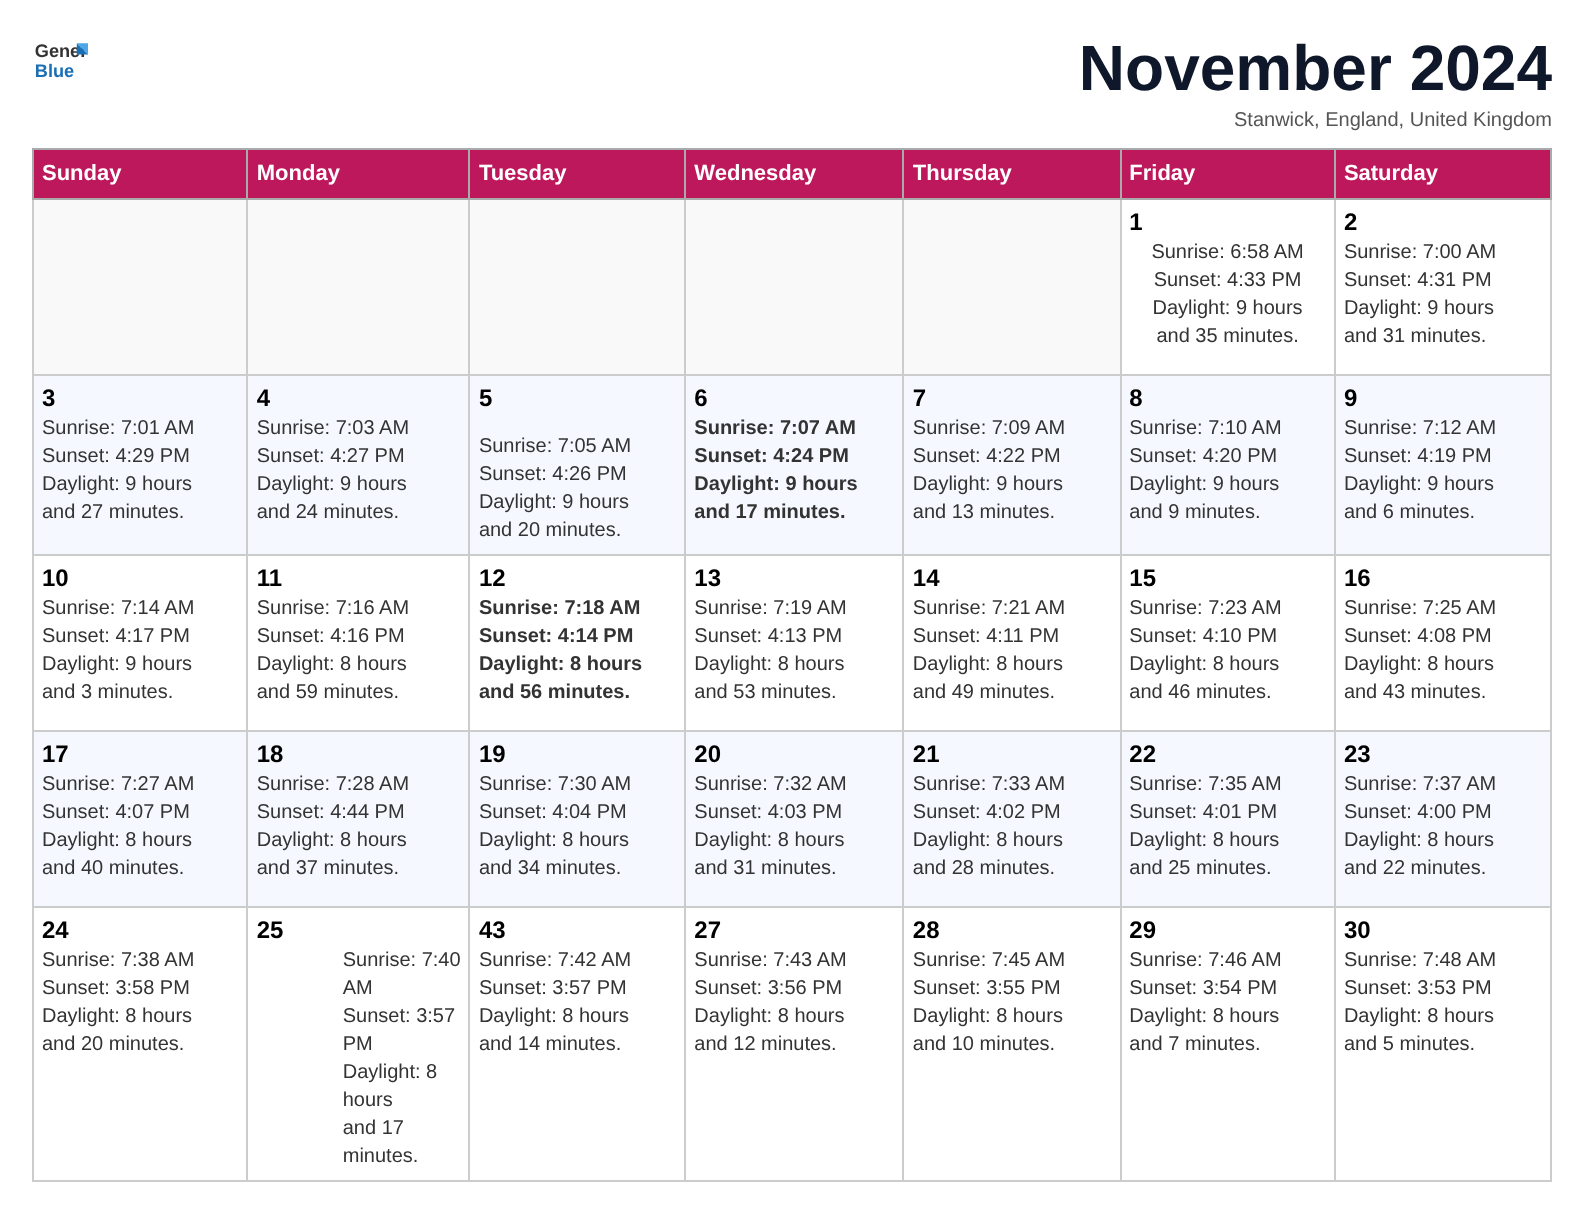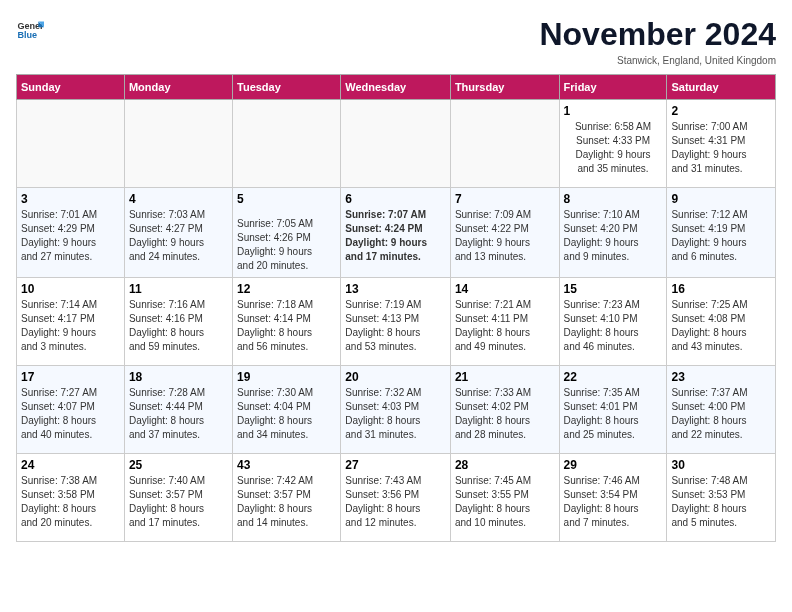--- a/index.html
+++ b/index.html
@@ -178,21 +178,21 @@
         </td>
         <td>
           <div class="day-num">11</div>
           <div class="day-info" style="white-space: pre-line;">Sunrise: 7:16 AM
 Sunset: 4:16 PM
 Daylight: 8 hours
 and 59 minutes.</div>
         </td>
         <td>
           <div class="day-num">12</div>
-          <div class="day-info" style="white-space: pre-line;">Sunrise: 7:18 AM
+          <div class="day-info" style="white-space: pre-line; font-weight: bold;">Sunrise: 7:18 AM
 Sunset: 4:14 PM
 Daylight: 8 hours
 and 56 minutes.</div>
         </td>
         <td>
           <div class="day-num">13</div>
           <div class="day-info" style="white-space: pre-line;">Sunrise: 7:19 AM
 Sunset: 4:13 PM
 Daylight: 8 hours
 and 53 minutes.</div>
@@ -273,21 +273,21 @@
       <tr>
         <td>
           <div class="day-num">24</div>
           <div class="day-info" style="white-space: pre-line;">Sunrise: 7:38 AM
 Sunset: 3:58 PM
 Daylight: 8 hours
 and 20 minutes.</div>
         </td>
         <td>
           <div class="day-num">25</div>
-          <div class="day-info" style="white-space: pre-line;">Sunrise: 7:40 AM
+          <div class="day-info" style="white-space: pre-line; margin-left: 43px;">Sunrise: 7:40 AM
 Sunset: 3:57 PM
 Daylight: 8 hours
 and 17 minutes.</div>
         </td>
         <td>
           <div class="day-num">43</div>
           <div class="day-info" style="white-space: pre-line;">Sunrise: 7:42 AM
 Sunset: 3:57 PM
 Daylight: 8 hours
 and 14 minutes.</div>

